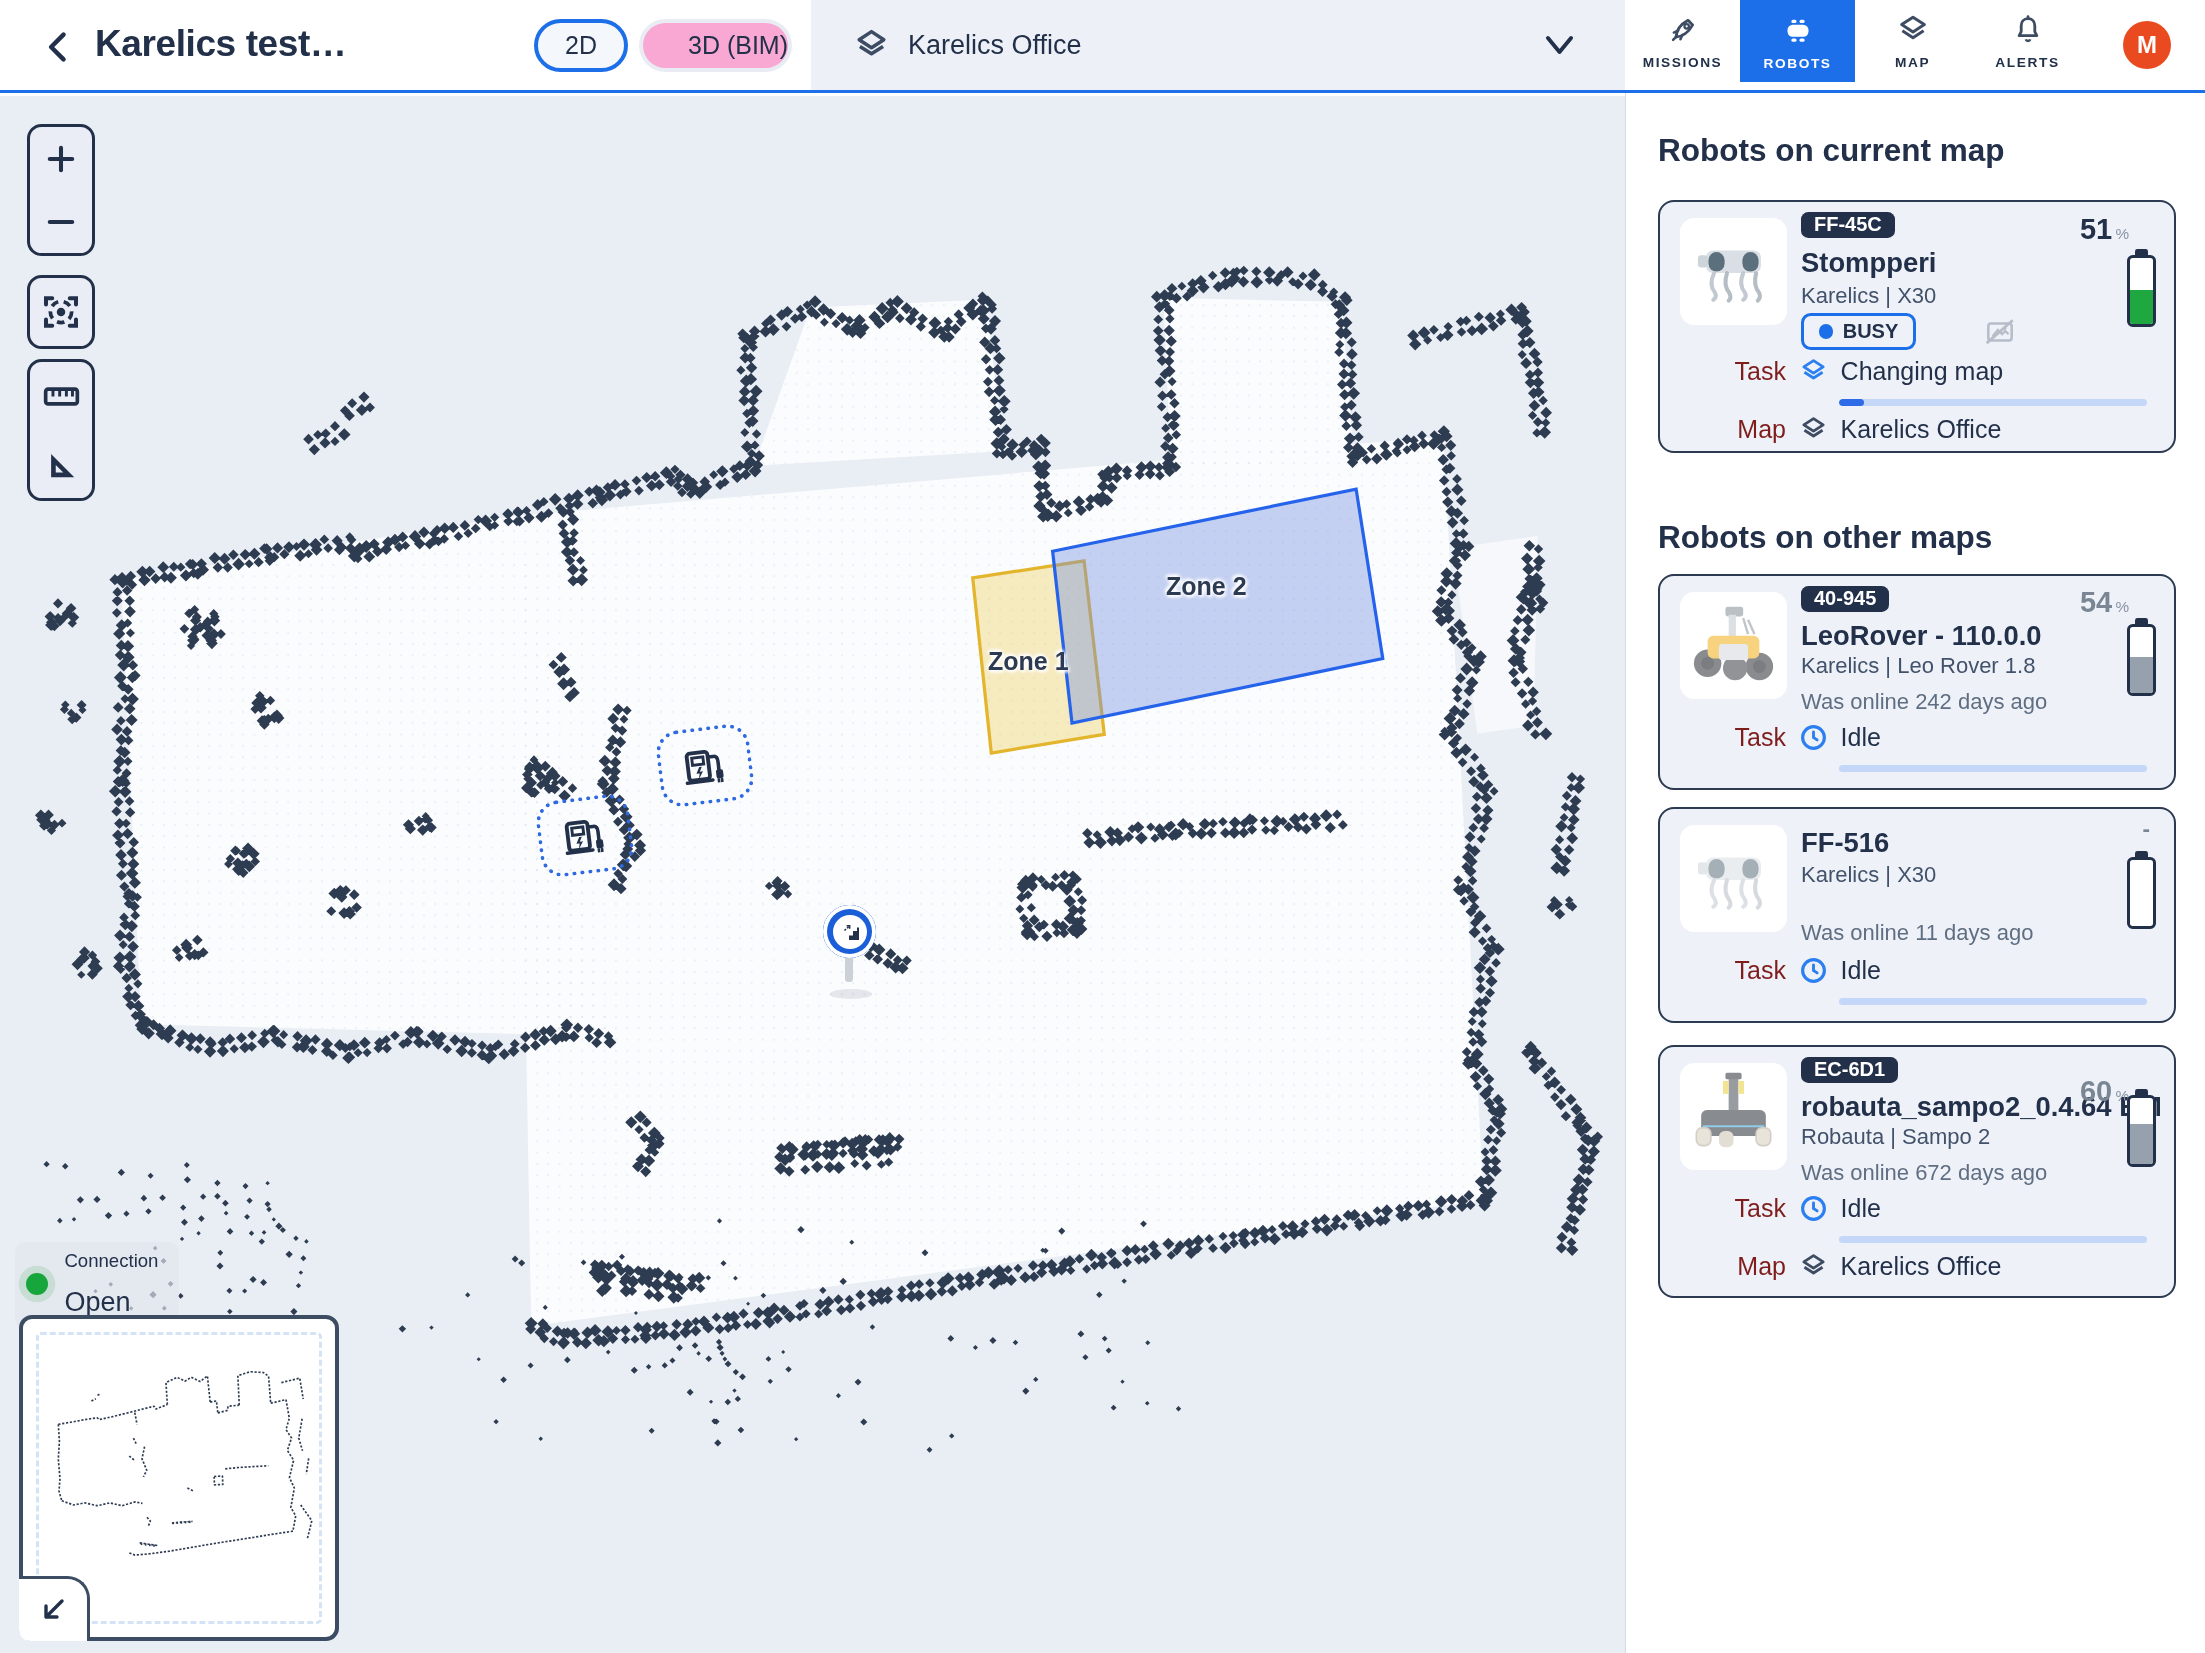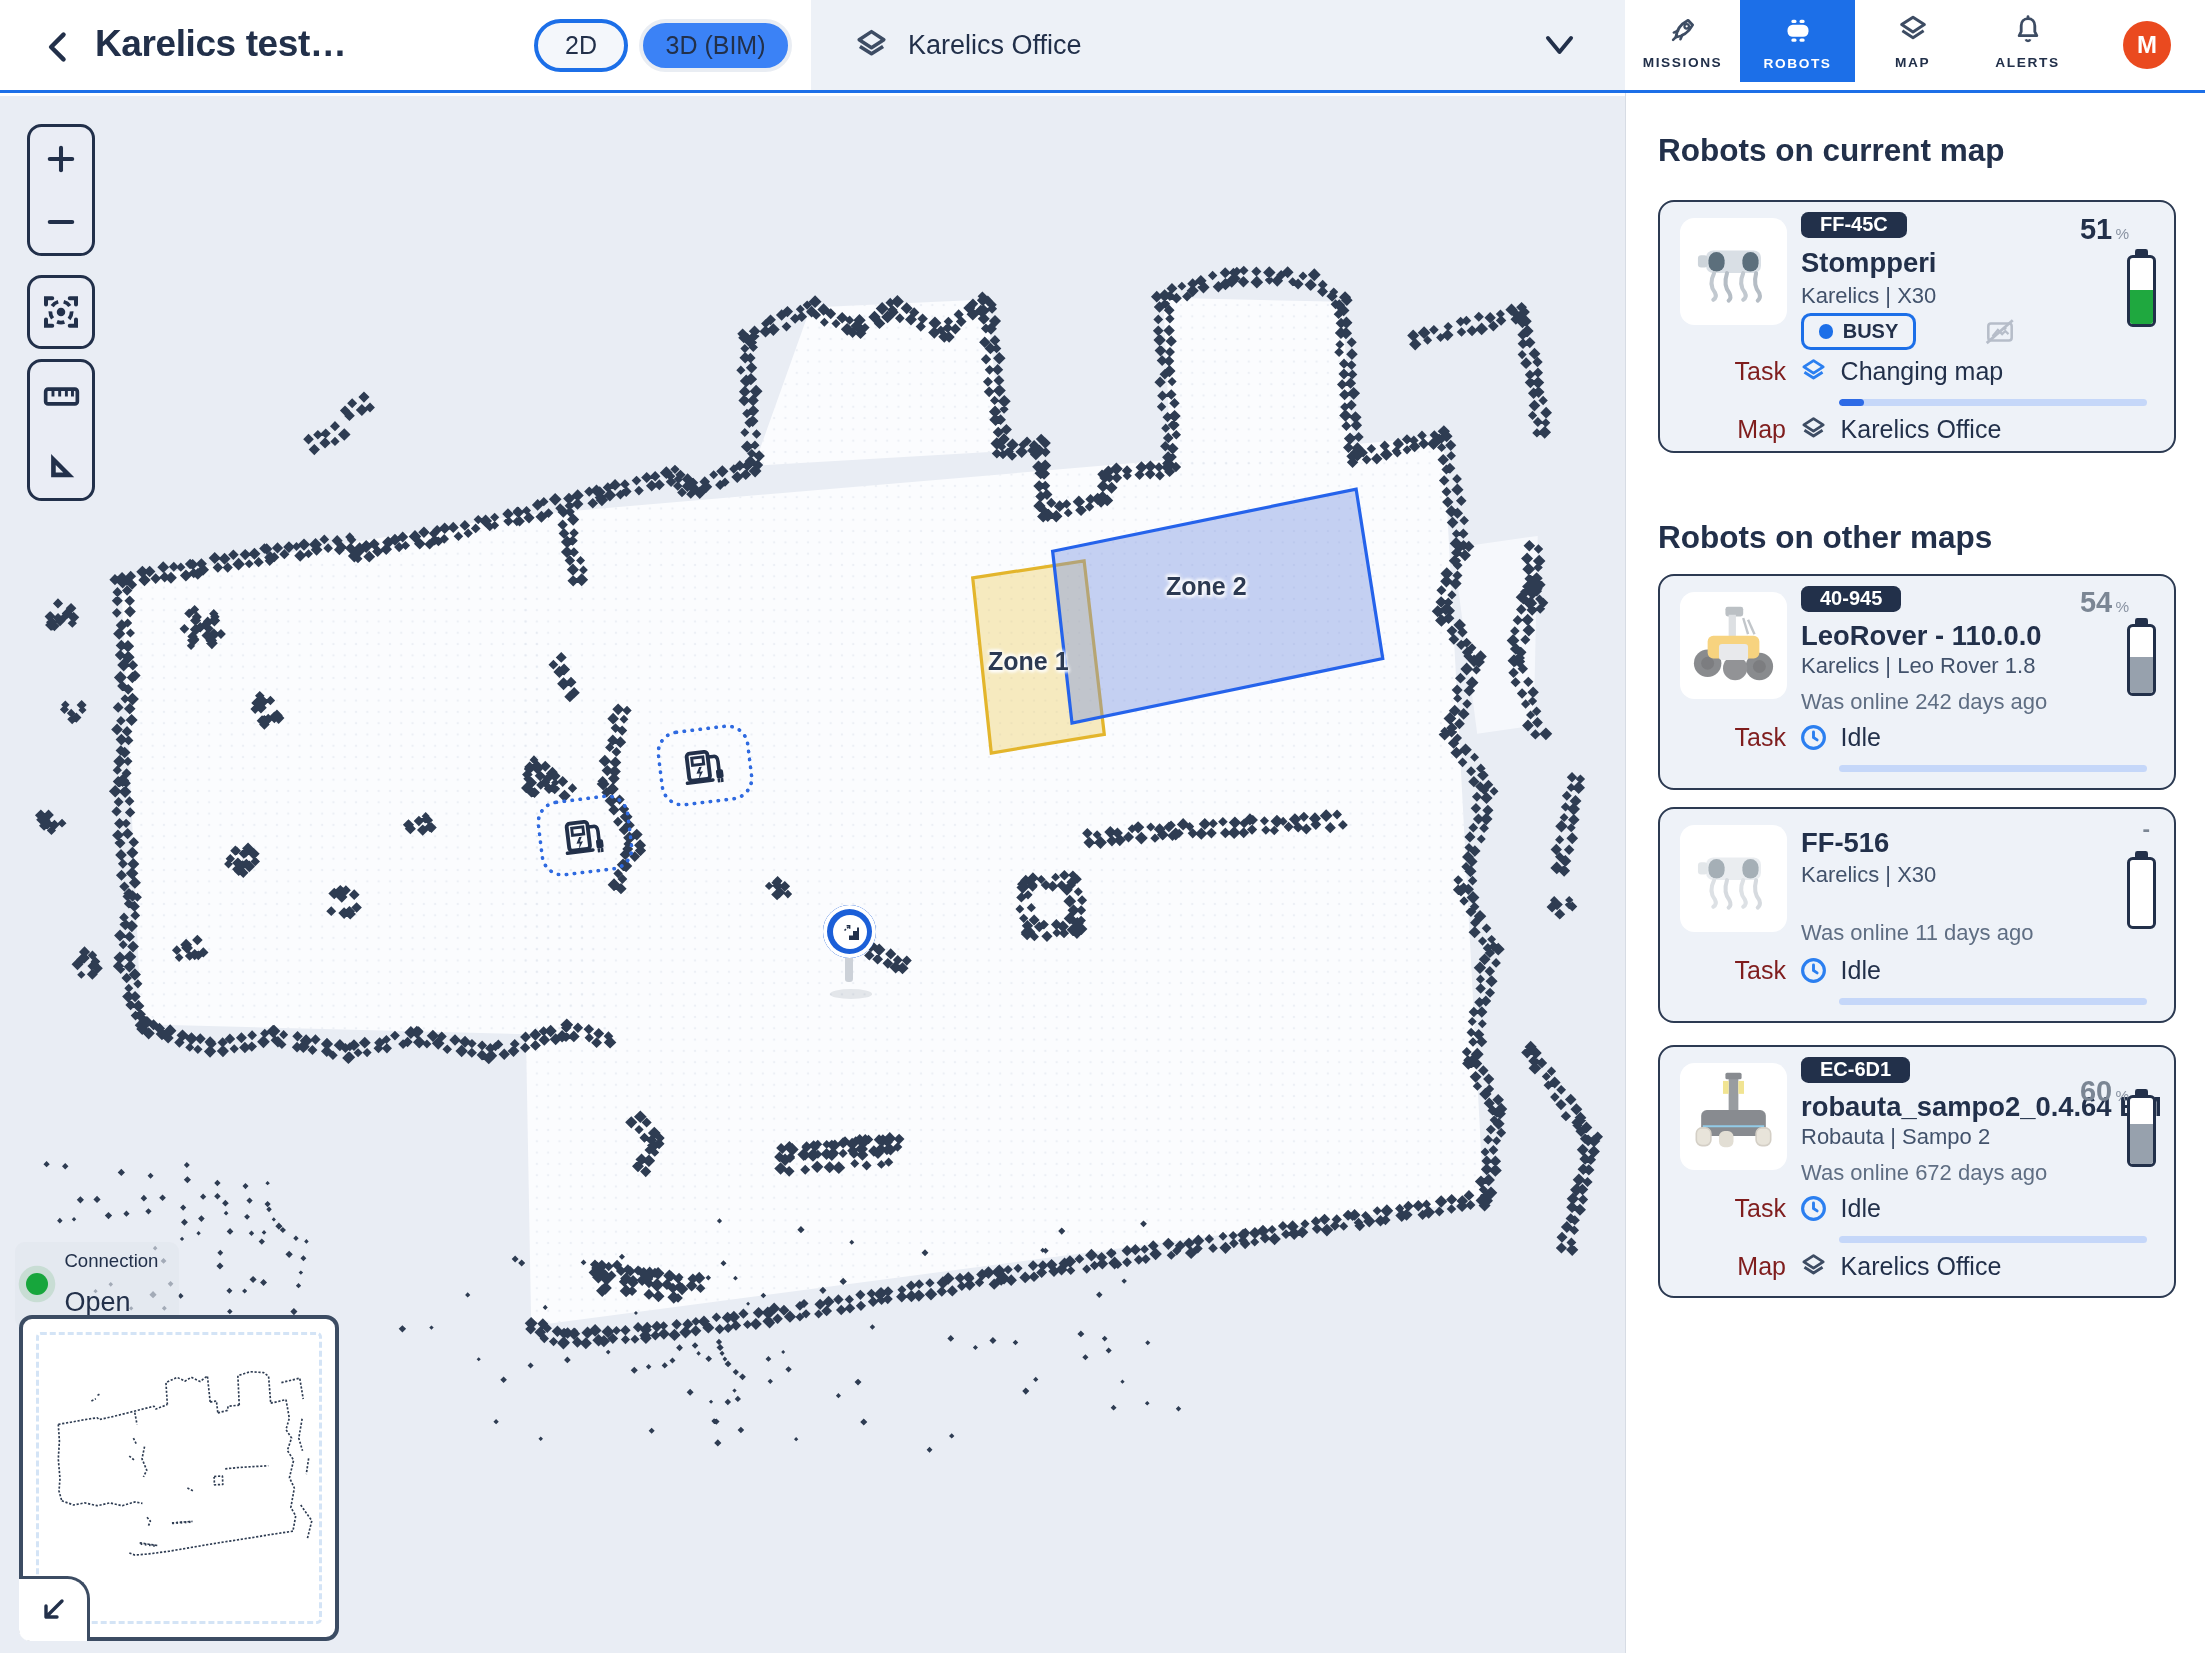--- a/index.html
+++ b/index.html
@@ -6,21 +6,21 @@
   html,body { width:2205px; height:1653px; overflow:hidden; }
   body { font-family:"Liberation Sans", sans-serif; color:#243447; background:#ffffff; }
   #app { position:relative; width:2205px; height:1653px; overflow:hidden; }
 
   
   #header { position:absolute; left:0; top:0; width:2205px; height:93px; background:#ffffff; border-bottom:3.2px solid #1c6fe8; z-index:40; display:flex; align-items:stretch; }
   .back-btn { position:absolute; left:36px; top:24px; width:45px; height:45px; cursor:pointer; display:flex; align-items:center; justify-content:center; }
   .app-title { position:absolute; left:95px; top:22.6px; font-size:37px; font-weight:bold; color:#22304a; letter-spacing:-0.4px; white-space:nowrap; }
   .pill { position:absolute; top:19.4px; height:53px; border-radius:27.4px; display:flex; align-items:center; justify-content:center; font-size:25px; color:#22304a; cursor:pointer; }
   .pill-2d { left:534px; width:94px; background:#f4f7fb; border:4px solid #1c6fe8; }
-  .pill-3d { left:639px; width:153px; background:#3b82f6; border:4px solid #e9edf3; }
+  .pill-3d { left:639px; width:153px; background:#f9a8d4; border:4px solid #e9edf3;justify-content:flex-end; }
   .map-selector { position:absolute; left:811px; top:0; width:814px; height:90px; background:#edf1f7; display:flex; align-items:center; cursor:pointer; }
   .map-selector .sel-label { font-size:27px; color:#22304a; margin-left:18px; }
   .sel-layers { margin-left:42px; }
   .sel-chevron { position:absolute; right:47px; top:29px; }
   .nav-tabs { position:absolute; left:1625px; top:0; height:90px; display:flex; }
   .nav-tab { width:115px; height:82px; display:flex; flex-direction:column; align-items:center; justify-content:center; gap:8px; cursor:pointer; }
   .nav-tab .tab-label { font-size:13.7px; font-weight:bold; letter-spacing:1.6px; color:#22304a; }
   .nav-tab.active { background:#1c6fe8; }
   .nav-tab.active .tab-label { color:#ffffff; }
   .avatar { position:absolute; left:2123px; top:21px; width:48px; height:48px; border-radius:50%; background:#ea4a1f; color:#fff; display:flex; align-items:center; justify-content:center; font-size:24px; font-weight:bold; cursor:pointer; }
@@ -52,21 +52,21 @@
   .minimap { position:absolute; left:19.4px; top:1219px; width:320px; height:326px; background:#ffffff; border:4px solid #3c4c63; border-radius:13px; z-index:10; }
   .minimap-dash { position:absolute; left:13px; top:13px; right:13px; bottom:13px; border:3.2px dashed #d4e4f6; border-radius:4.8px; }
   .minimap-sketch { position:absolute; left:19.4px; top:21px; width:274px; height:266px; }
   .minimap-collapse { position:absolute; left:-4px; bottom:-4px; width:71px; height:65px; background:#ffffff; border-top:3.2px solid #3c4c63; border-right:3.2px solid #3c4c63; border-top-right-radius:22.6px; border-bottom-left-radius:11.3px; display:flex; align-items:center; justify-content:center; cursor:pointer; }
 
   
   #panel { position:absolute; left:1625px; top:93px; width:580px; height:1560px; background:#ffffff; border-left:1.6px solid #d7dce4; }
   .panel-heading { position:absolute; left:32px; font-size:31.5px; font-weight:bold; color:#22304a; }
   .robot-card { position:absolute; left:32px; width:518px; background:#eef2f8; border:2.4px solid #2c3a52; border-radius:16px; cursor:pointer; }
   .thumb { position:absolute; left:20px; top:16px; width:107px; height:107px; background:#ffffff; border-radius:14.5px; display:flex; align-items:center; justify-content:center; overflow:hidden; }
-  .badge { position:absolute; left:141px; top:9.7px; height:26px; background:#22304a; color:#ffffff; font-size:20px; font-weight:bold; border-radius:7.3px; display:inline-flex; align-items:center; padding:0 19px; }
+  .badge { position:absolute; left:141px; top:9.7px; height:26px; background:#22304a; color:#ffffff; font-size:20px; font-weight:bold; border-radius:7.3px; display:inline-flex; align-items:center; padding:0 13px; }
   .robot-name { position:absolute; left:141px; font-size:27.4px; font-weight:bold; color:#22304a; white-space:nowrap; }
   .robot-model { position:absolute; left:141px; font-size:22px; color:#42526b; white-space:nowrap; }
   .robot-online { position:absolute; left:141px; font-size:22px; color:#5f6e83; white-space:nowrap; }
   .status-chip { position:absolute; left:141px; height:37px; border:3.2px solid #1c6fe8; border-radius:9.7px; background:#eef2f8; display:inline-flex; align-items:center; gap:9.7px; padding:0 14.5px; }
   .status-dot { width:14.5px; height:14.5px; border-radius:50%; background:#1c6fe8; }
   .status-text { font-size:20px; font-weight:bold; color:#22304a; }
   .battery-num { position:absolute; font-size:29px; font-weight:bold; color:#22304a; white-space:nowrap; }
   .battery-num .unit { font-size:15.3px; font-weight:normal; color:#8a94a3; margin-left:3.2px; }
   .battery-num.offline { color:#7b8694; }
   .battery { position:absolute; width:29px; height:77px; }

